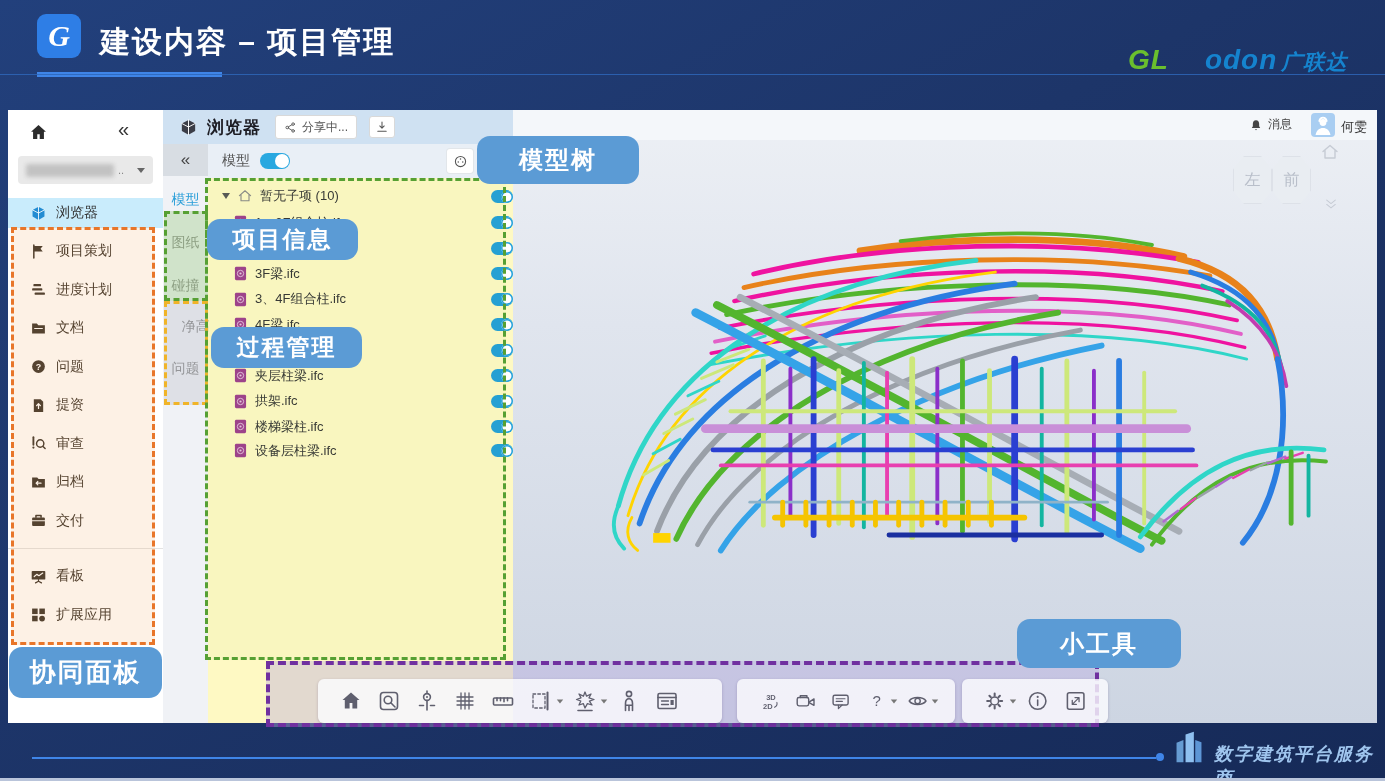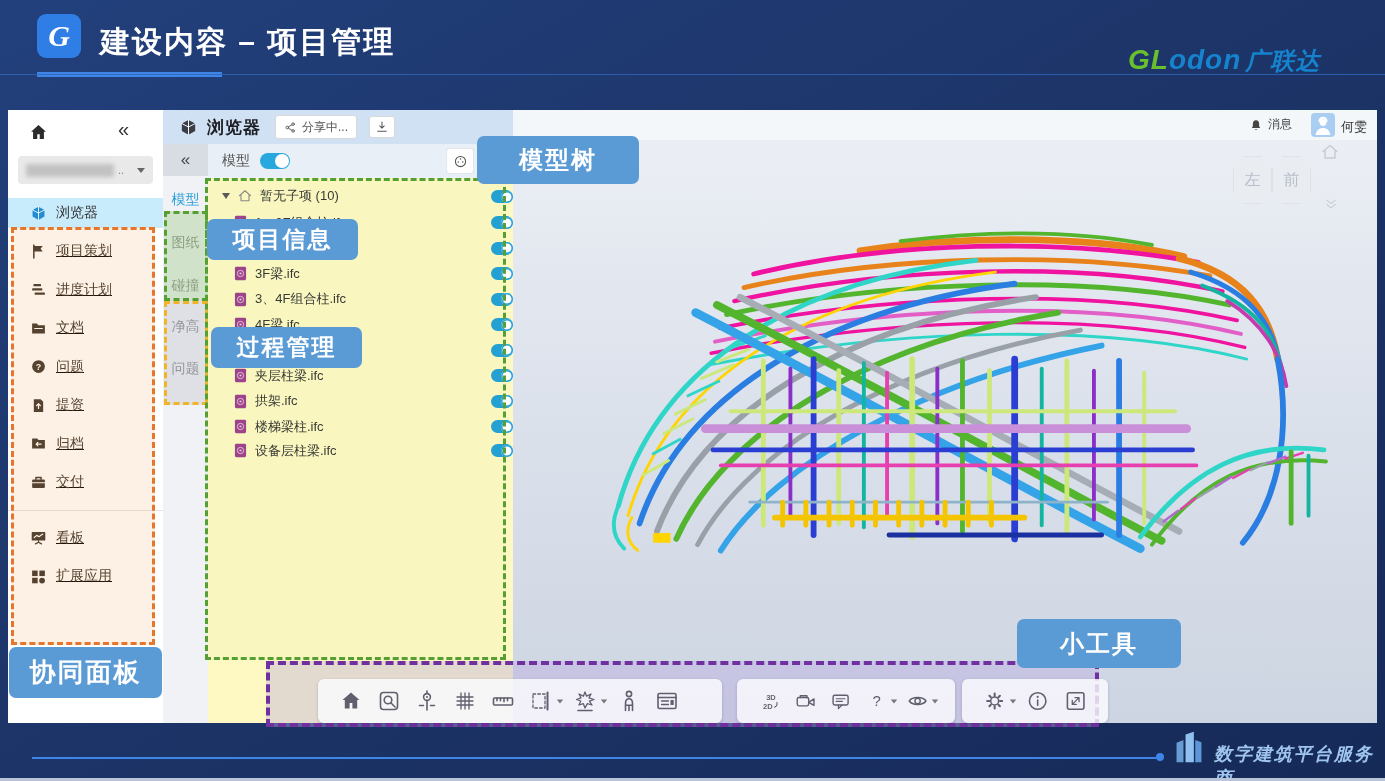--- a/index.html
+++ b/index.html
@@ -12,41 +12,41 @@
 
   
   .logo-box{left:37px;top:14px;width:44px;height:44px;border-radius:9px;background:#2e7ee6;
             color:#fff;font-weight:bold;font-style:italic;font-size:30px;display:flex;
             align-items:center;justify-content:center;font-family:"Liberation Serif",serif;}
   .app-title{left:100px;top:22px;color:#fff;font-size:30px;font-weight:bold;letter-spacing:2px;}
   .accent-bar{left:37px;top:72px;width:185px;height:5px;background:#3f85e8;}
   .thin-line{left:0;top:74px;width:1385px;height:1px;background:#2e66b8;opacity:.85;}
   .brand{left:1128px;top:44px;font-style:italic;font-weight:bold;white-space:nowrap;}
   .brand .lat{font-size:28px;letter-spacing:1px;}
-  .brand .g{color:#6abf2e;} .brand .b{color:#1583ce;}
-  .brand .cn{font-size:24px;color:#1583ce;margin-left:4px;letter-spacing:1px;}
+  .brand .g{color:#6abf2e;} .brand .b{color:#1583ce;margin-left:36px;}
+  .brand .cn{font-size:21px;color:#1583ce;margin-left:4px;letter-spacing:1px;}
 
   
   .window{left:8px;top:110px;width:1369px;height:613px;background:#fff;}
 
   
   .sidebar{left:0;top:0;width:155px;height:613px;background:#fff;border-right:1px solid #ececec;}
   .sb-home{left:20px;top:12px;width:21px;height:21px;color:#2c2c2c;}
   .sb-collapse{left:110px;top:8px;font-size:20px;color:#333;}
   .selector{left:10px;top:46px;width:135px;height:28px;background:#e9e9e9;border-radius:4px;
             display:flex;align-items:center;padding:0 8px;box-sizing:border-box;}
   .selector .blur{width:88px;height:13px;background:#c2c2c2;border-radius:2px;filter:blur(2px);}
   .selector .dots{color:#888;font-size:11px;margin-left:4px;flex:1;}
   .tri{display:inline-block;width:0;height:0;border-left:4px solid transparent;
        border-right:4px solid transparent;border-top:5px solid #666;}
   .sb-browser{left:0;top:88px;width:155px;height:30px;background:#c9ecfc;display:flex;
               align-items:center;}
   .sb-browser .ic{width:17px;height:17px;margin-left:22px;color:#1583ce;}
   .sb-browser span.lbl{font-size:14px;color:#333;margin-left:9px;}
-  .sb-nav{left:0;top:122px;width:155px;text-decoration:underline;}
+  .sb-nav{left:0;top:122px;width:155px;}
   .sb-item{height:38.5px;display:flex;align-items:center;}
   .sb-item .ic{width:17px;height:17px;margin-left:22px;color:#3c352d;}
   .sb-item .lbl{font-size:14px;color:#3c352d;margin-left:9px;}
   .sb-divider{height:1px;background:#e3e3e3;margin:8px 0;}
 
   
   .tabcol{left:155px;top:0;width:45px;height:613px;background:#f0f2f6;border-right:1px solid #e4e7ec;}
   .tab-collapse{left:155px;top:34px;width:45px;height:32px;background:#d8dde3;color:#444;
                 font-size:17px;display:flex;align-items:center;justify-content:center;}
   .vtab{position:absolute;left:155px;width:45px;height:28px;display:flex;align-items:center;
@@ -114,21 +114,21 @@
   .ov-orange{left:11px;top:227px;width:144px;height:418px;border:3px dashed #e8762a;
              background:rgba(242,153,74,.14);}
   .ov-gtabs{left:164px;top:211px;width:44px;height:90px;border:3px dashed #56a033;
             background:rgba(150,200,120,.35);}
   .ov-ytabs{left:164px;top:301px;width:44px;height:104px;border:3px dashed #f0b429;
             background:rgba(175,180,190,.28);}
   .ov-gtree{left:205px;top:178px;width:301px;height:482px;border:3px dashed #56a033;
             background:rgba(150,200,120,.05);}
   .ov-purple{left:266px;top:661px;width:833px;height:66px;border:4px dashed #7030a0;
              background:rgba(185,170,225,.40);}
-  .callout{background:#5b9bd5;border-radius:7px;color:#fff;font-weight:bold;display:flex;
+  .callout{background:#5b9bd5;border-radius:13px;color:#fff;font-weight:bold;display:flex;
            align-items:center;justify-content:center;letter-spacing:2px;}
 
   
   .tb-group{position:absolute;top:679px;height:44px;background:rgba(252,252,255,.8);border-radius:6px;
             box-shadow:0 1px 3px rgba(60,40,100,.25);display:flex;align-items:center;
             padding:0 14px;box-sizing:border-box;}
   .tb-btn{width:24px;height:24px;color:#5f5f6e;margin:0 7px;}
   .tb-caret{margin:0 2px 0 -4px;transform:scale(.8);border-top-color:#777;}
 
   
@@ -214,20 +214,31 @@
             <span class="lbl">问题</span>
           </div>
           <div class="sb-item">
             <span class="ic">
               <svg viewBox="0 0 20 20" fill="none" stroke="currentColor" stroke-width="1.6" stroke-linecap="round" stroke-linejoin="round">
                 <path d="M4.5 2.5h8l3 3v12h-11Z" fill="currentColor" stroke="none"></path>
                 <path d="M10 13.5V8.2M7.8 10.2 10 7.9l2.2 2.3" stroke="#fff" stroke-width="1.5"></path>
               </svg>
             </span>
             <span class="lbl">提资</span>
+          </div>
+          <div class="sb-item">
+            <span class="ic">
+              <svg viewBox="0 0 20 20" fill="none" stroke="currentColor" stroke-width="1.6" stroke-linecap="round" stroke-linejoin="round">
+                <path d="M4 2.5v9" stroke-width="2.2"></path>
+                <circle cx="4" cy="14.8" r="1.3" fill="currentColor" stroke="none"></circle>
+                <circle cx="12" cy="10" r="4.3" stroke-width="1.7"></circle>
+                <path d="m15.3 13.5 2.5 2.5" stroke-width="1.7"></path>
+              </svg>
+            </span>
+            <span class="lbl">审查</span>
           </div>
           <div class="sb-item">
             <span class="ic">
               <svg viewBox="0 0 20 20" fill="none" stroke="currentColor" stroke-width="1.6" stroke-linecap="round" stroke-linejoin="round">
                 <path d="M2.5 4h6l1.6 2h7.4V16H2.5Z" fill="currentColor" stroke="none"></path>
                 <path d="M13 10.8H7.2M9.2 8.8l-2 2 2 2" stroke="#fff" stroke-width="1.4"></path>
               </svg>
             </span>
             <span class="lbl">归档</span>
           </div>
@@ -591,21 +602,21 @@
           <path d="M774 248 V310" stroke="#13b5a0" stroke-width="4"></path>
           <path d="M60 300 C52 318 54 332 66 344" stroke="#2fd6c8" stroke-width="4"></path>
           <path d="M74 312 C66 326 70 338 80 346" stroke="#ffd400" stroke-width="3"></path>
           <rect x="96" y="328" width="18" height="10" fill="#ffd400"></rect>
         </g>
       </svg>
     </div>
   <div class="abs vtab active" style="top: 76px;">模型</div>
       <div class="abs vtab" style="top: 119px;">图纸</div>
       <div class="abs vtab" style="top: 162px;">碰撞</div>
-      <div class="abs vtab" style="top: 203px;">净高</div>
+      <div class="abs vtab" style="top: 203px; padding-left: 10px;">净高</div>
       <div class="abs vtab" style="top: 245px;">问题</div>
     </div>
 
   <div class="abs ov ov-orange"></div>
   <div class="abs ov ov-gtabs"></div>
   <div class="abs ov ov-ytabs"></div>
   <div class="abs ov ov-gtree"></div>
   <div class="abs ov ov-purple"></div>
 
   <div id="toolbar">

